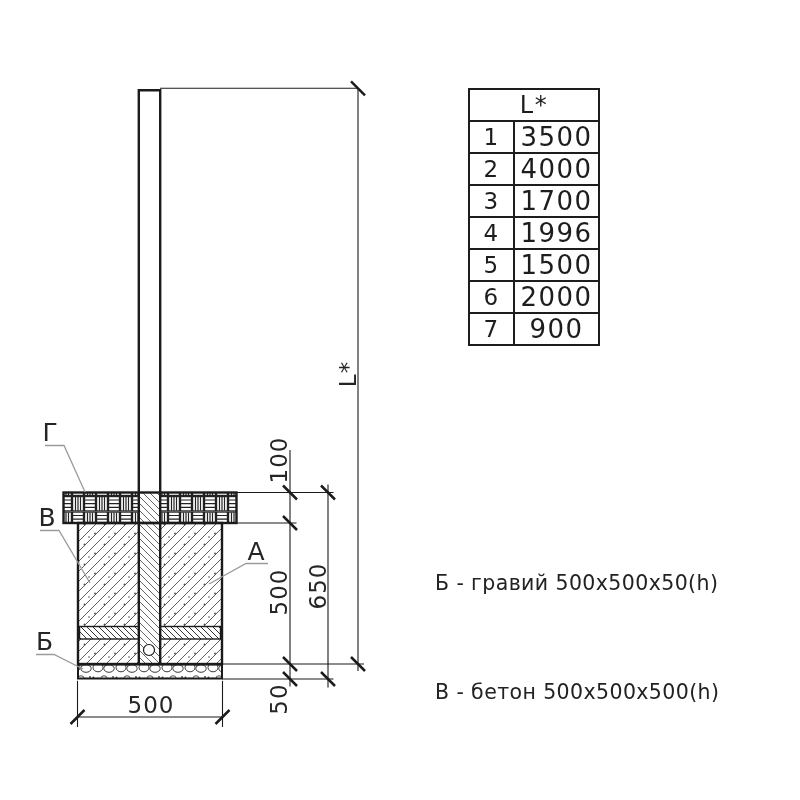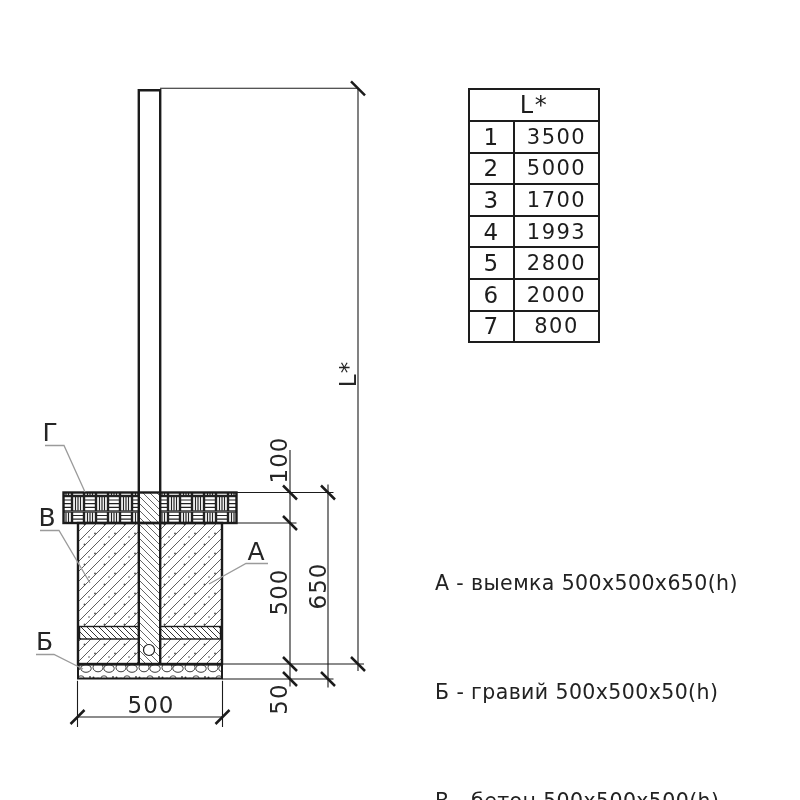--- a/index.html
+++ b/index.html
@@ -6,21 +6,21 @@
   .canvas{position:relative;width:800px;height:800px;background:#ffffff;overflow:hidden;
           font-family:"DejaVu Sans",sans-serif;color:#1d1d1d;}
   .drawing-svg{position:absolute;left:0;top:0;}
 
   
   .ltable{position:absolute;left:468px;top:88px;border-collapse:collapse;background:#fff;}
   .ltable td{border:2px solid #1d1d1d;padding:0;text-align:center;vertical-align:middle;
              color:#1d1d1d;letter-spacing:1.5px;}
   .ltable td.hd{font-size:24px;height:30px;}
   .ltable td.cn{width:43px;font-size:23px;height:29.6px;}
-  .ltable td.cl{width:83px;font-size:21px;}
+  .ltable td.cl{width:83px;font-size:26px;}
 
   
   .legend{position:absolute;left:435px;top:492px;font-size:20.5px;line-height:36.4px;
           letter-spacing:0.4px;color:#222;white-space:pre;}
   .legend div{height:36.4px;}
 </style>
 </head>
 <body>
 
 <div class="canvas">
@@ -141,45 +141,44 @@
     <tbody>
       <tr>
         <td class="hd" colspan="2">L*</td>
       </tr>
       <tr>
         <td class="cn">1</td>
         <td class="cl">3500</td>
       </tr>
       <tr>
         <td class="cn">2</td>
-        <td class="cl">5000</td>
+        <td class="cl">4000</td>
       </tr>
       <tr>
         <td class="cn">3</td>
         <td class="cl">1700</td>
       </tr>
       <tr>
         <td class="cn">4</td>
-        <td class="cl">1993</td>
+        <td class="cl">1996</td>
       </tr>
       <tr>
         <td class="cn">5</td>
-        <td class="cl">2800</td>
+        <td class="cl">1500</td>
       </tr>
       <tr>
         <td class="cn">6</td>
         <td class="cl">2000</td>
       </tr>
       <tr>
         <td class="cn">7</td>
-        <td class="cl">800</td>
+        <td class="cl">900</td>
       </tr>
     </tbody>
   </table>
 
   <div class="legend">
-    <div>А - выемка 500х500х650(h)</div>
     <div>Б - гравий 500х500х50(h)</div>
     <div>В - бетон 500х500х500(h)</div>
     
   </div>
 
 </div>
 
 </body></html>

